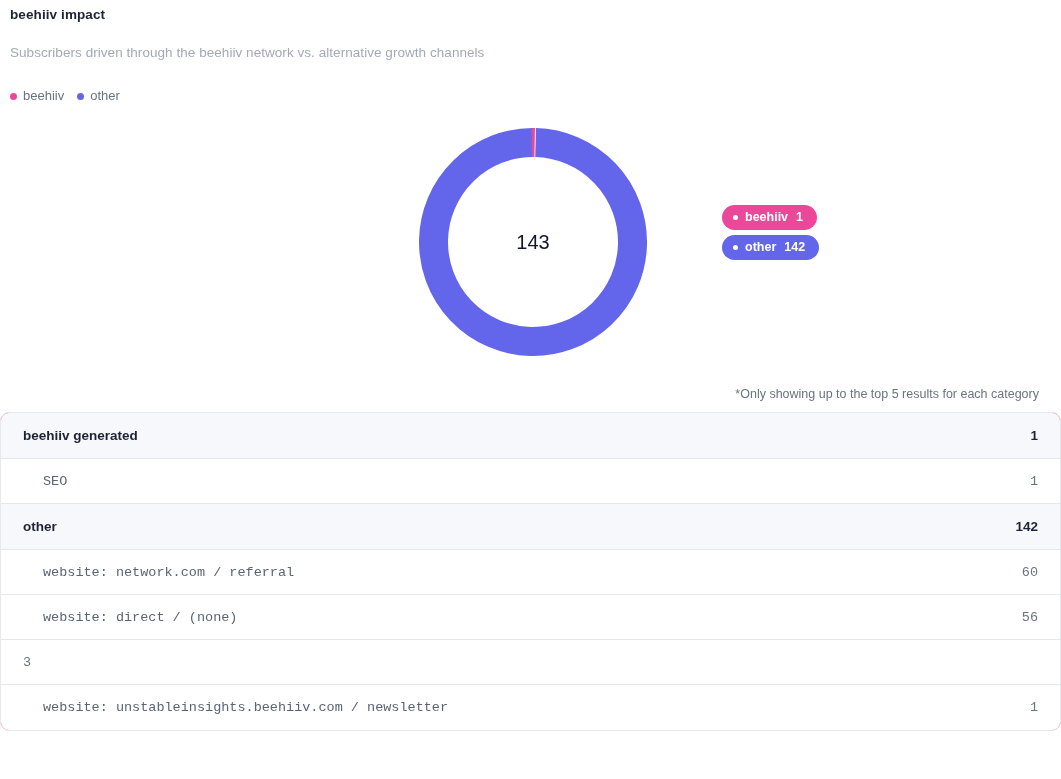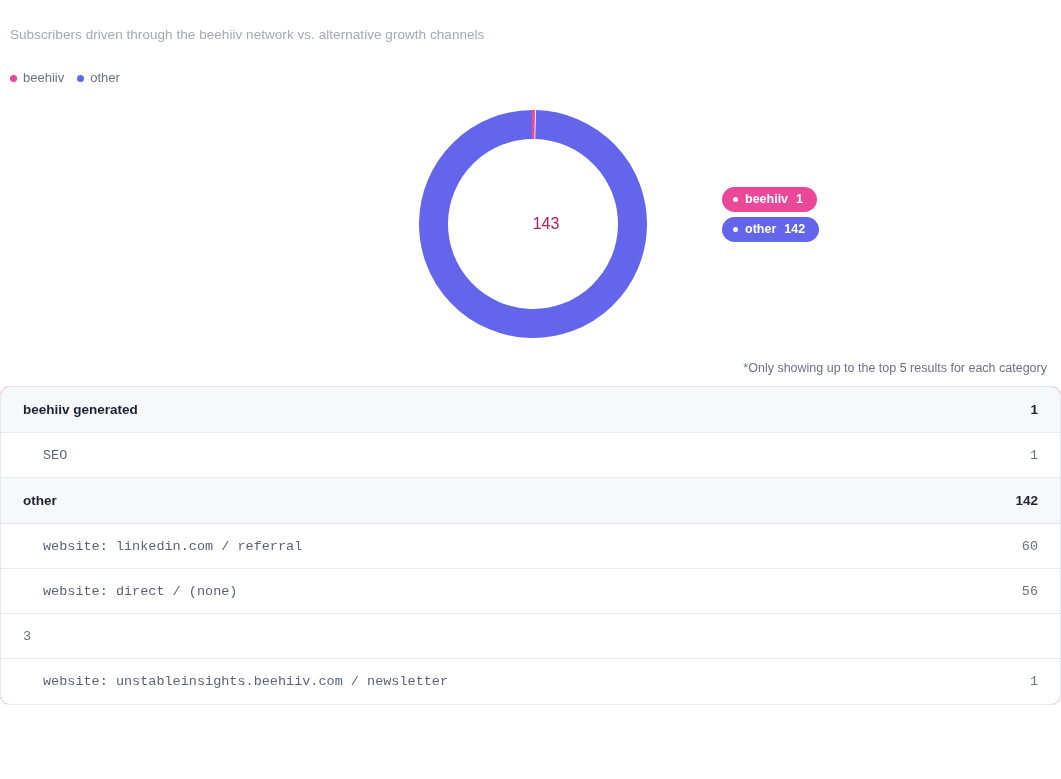--- a/index.html
+++ b/index.html
@@ -50,25 +50,25 @@
   .donut-wrap {
     position: absolute;
     left: 419px;
     top: 10px;
     width: 228px;
     height: 228px;
   }
   .donut-svg { display:block; width:228px; height:228px; }
   .donut-center {
     position: absolute;
-    left: 13px; top: 0;
+    left: 0; top: 0;
     width: 228px; height: 228px;
     display: flex; align-items: center; justify-content: center;
-    font-size: 16px;
-    color: #be185d;
+    font-size: 20px;
+    color: #0f172a;
     pointer-events: none;
   }
 
   .badges {
     position: absolute;
     left: 722px;
     top: 87px;
     display: flex;
     flex-direction: column;
     gap: 5px;
@@ -90,21 +90,22 @@
     background: #ffffff; display:block; flex:none;
   }
   .badge-label { font-weight: bold; }
   .badge-value { font-weight: bold; margin-left: 1px; }
 
   
   .footnote {
     text-align: right;
     font-size: 12.5px;
     color: #6b7280;
-    padding-right: 14px;
+    padding-right: 22px;
+    margin-top: 8px;
     line-height: 16px;
   }
 
   
   .table {
     margin-top: 10px;
     border: 1px solid #e6e8ee;
     border-radius: 9px;
     overflow: hidden;
     background: #ef4444;
@@ -142,20 +143,21 @@
     font-size: 13.5px;
     color: #6b7280;
   }
 </style>
 </head>
 <body>
 
 <div class="page">
 
   <div class="header">
+    <div class="title">beehiiv impact</div>
     <div class="subtitle">Subscribers driven through the beehiiv network vs. alternative growth channels</div>
   </div>
 
   <div class="legend">
     <div class="legend-item">
       <span class="legend-dot" style="background:#ec4899"></span>
       <span class="legend-label">beehiiv</span>
     </div>
     <div class="legend-item">
       <span class="legend-dot" style="background:#6366ea"></span>
@@ -202,21 +204,21 @@
       <span class="cell-label">SEO</span>
       <span class="cell-value">1</span>
     </div>
 
     <div class="row group">
       <span class="cell-label">other</span>
       <span class="cell-value">142</span>
     </div>
 
     <div class="row item">
-      <span class="cell-label">website: linkedin.com / referral</span>
+      <span class="cell-label">website: network.com / referral</span>
       <span class="cell-value">60</span>
     </div>
 
     <div class="row item">
       <span class="cell-label">website: direct / (none)</span>
       <span class="cell-value">56</span>
     </div>
 
 
     <div class="row item">

